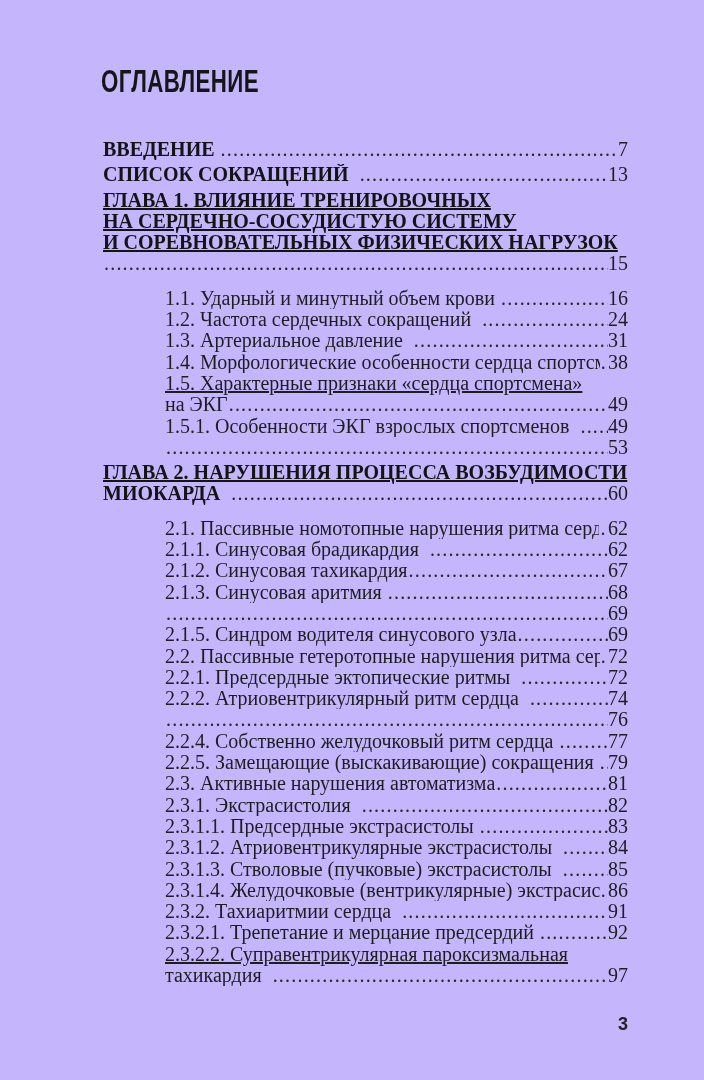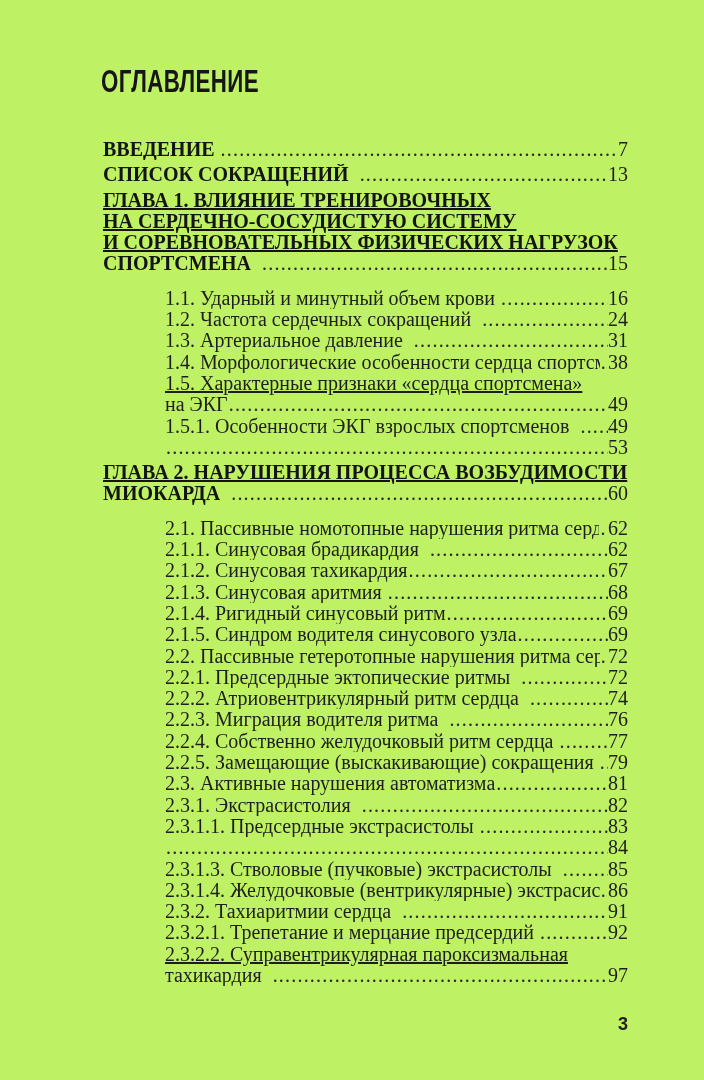--- a/index.html
+++ b/index.html
@@ -1,20 +1,20 @@
 <!DOCTYPE html>
 <html lang="ru"><head>
 <meta charset="utf-8">
 <style>
   html,body{margin:0;padding:0;background:#e8e8e8;}
   .page{
     position:relative;
     width:704px;height:1080px;
     margin:0 auto;
-    background:#bef264;
+    background:#c4b5fd;
     color:#1e1e1e;
     box-sizing:border-box;
     padding:66px 76px 0 103px;
     font-family:"Liberation Serif","DejaVu Serif",serif;
     overflow:hidden;
   }
   .doc-title{
     font-family:"Liberation Sans","DejaVu Sans",sans-serif;
     font-weight:bold;
     font-size:31px;
@@ -82,21 +82,20 @@
           <span class="txt">СПИСОК СОКРАЩЕНИЙ  </span>
           <span class="dots">............................................................................................................................................................................................................................</span>
           <span class="pagenum">13</span>
         </div>
       </div>
       <div class="entry h1">
         <div class="line">ГЛАВА 1. ВЛИЯНИЕ ТРЕНИРОВОЧНЫХ</div>
         <div class="line">НА СЕРДЕЧНО-СОСУДИСТУЮ СИСТЕМУ</div>
         <div class="line">И СОРЕВНОВАТЕЛЬНЫХ ФИЗИЧЕСКИХ НАГРУЗОК</div>
         <div class="row">
-          <span class="txt">СПОРТСМЕНА  </span>
           <span class="dots">............................................................................................................................................................................................................................</span>
           <span class="pagenum">15</span>
         </div>
       </div>
       <div class="entry item">
         <div class="row">
           <span class="txt">1.1. Ударный и минутный объем крови </span>
           <span class="dots">............................................................................................................................................................................................................................</span>
           <span class="pagenum">16</span>
         </div>
@@ -174,21 +173,20 @@
       </div>
       <div class="entry item">
         <div class="row">
           <span class="txt">2.1.3. Синусовая аритмия </span>
           <span class="dots">............................................................................................................................................................................................................................</span>
           <span class="pagenum">68</span>
         </div>
       </div>
       <div class="entry item">
         <div class="row">
-          <span class="txt">2.1.4. Ригидный синусовый ритм</span>
           <span class="dots">............................................................................................................................................................................................................................</span>
           <span class="pagenum">69</span>
         </div>
       </div>
       <div class="entry item">
         <div class="row">
           <span class="txt">2.1.5. Синдром водителя синусового узла</span>
           <span class="dots">............................................................................................................................................................................................................................</span>
           <span class="pagenum">69</span>
         </div>
@@ -209,21 +207,20 @@
       </div>
       <div class="entry item">
         <div class="row">
           <span class="txt">2.2.2. Атриовентрикулярный ритм сердца  </span>
           <span class="dots">............................................................................................................................................................................................................................</span>
           <span class="pagenum">74</span>
         </div>
       </div>
       <div class="entry item">
         <div class="row">
-          <span class="txt">2.2.3. Миграция водителя ритма  </span>
           <span class="dots">............................................................................................................................................................................................................................</span>
           <span class="pagenum">76</span>
         </div>
       </div>
       <div class="entry item">
         <div class="row">
           <span class="txt">2.2.4. Собственно желудочковый ритм сердца </span>
           <span class="dots">............................................................................................................................................................................................................................</span>
           <span class="pagenum">77</span>
         </div>
@@ -251,20 +248,21 @@
       </div>
       <div class="entry item">
         <div class="row">
           <span class="txt">2.3.1.1. Предсердные экстрасистолы </span>
           <span class="dots">............................................................................................................................................................................................................................</span>
           <span class="pagenum">83</span>
         </div>
       </div>
       <div class="entry item">
         <div class="row">
+          <span class="txt">2.3.1.2. Атриовентрикулярные экстрасистолы  </span>
           <span class="dots">............................................................................................................................................................................................................................</span>
           <span class="pagenum">84</span>
         </div>
       </div>
       <div class="entry item">
         <div class="row">
           <span class="txt">2.3.1.3. Стволовые (пучковые) экстрасистолы  </span>
           <span class="dots">............................................................................................................................................................................................................................</span>
           <span class="pagenum">85</span>
         </div>

